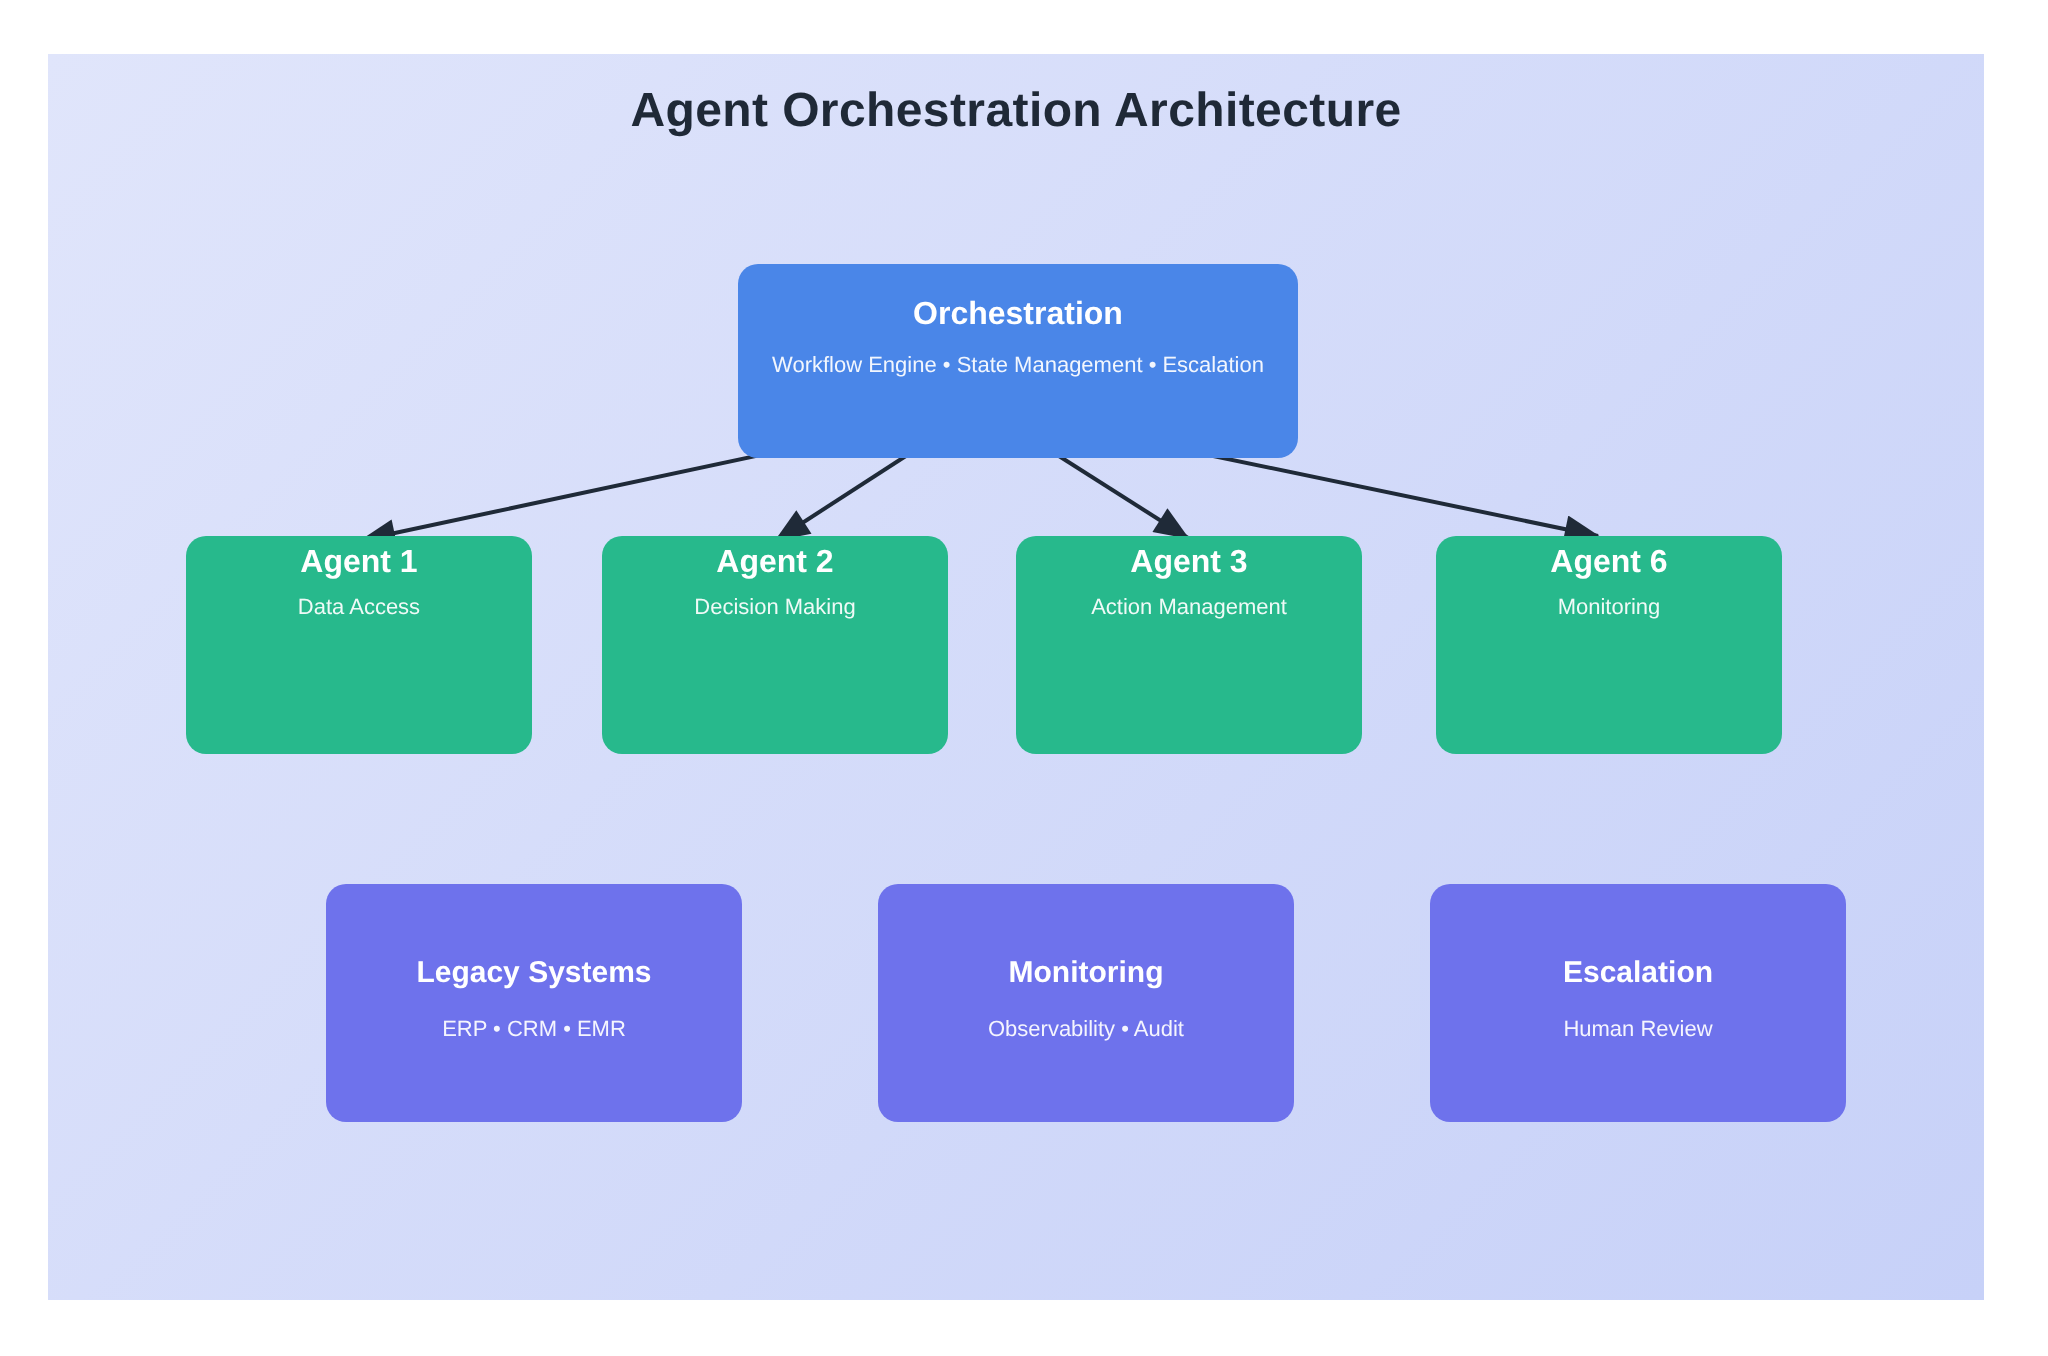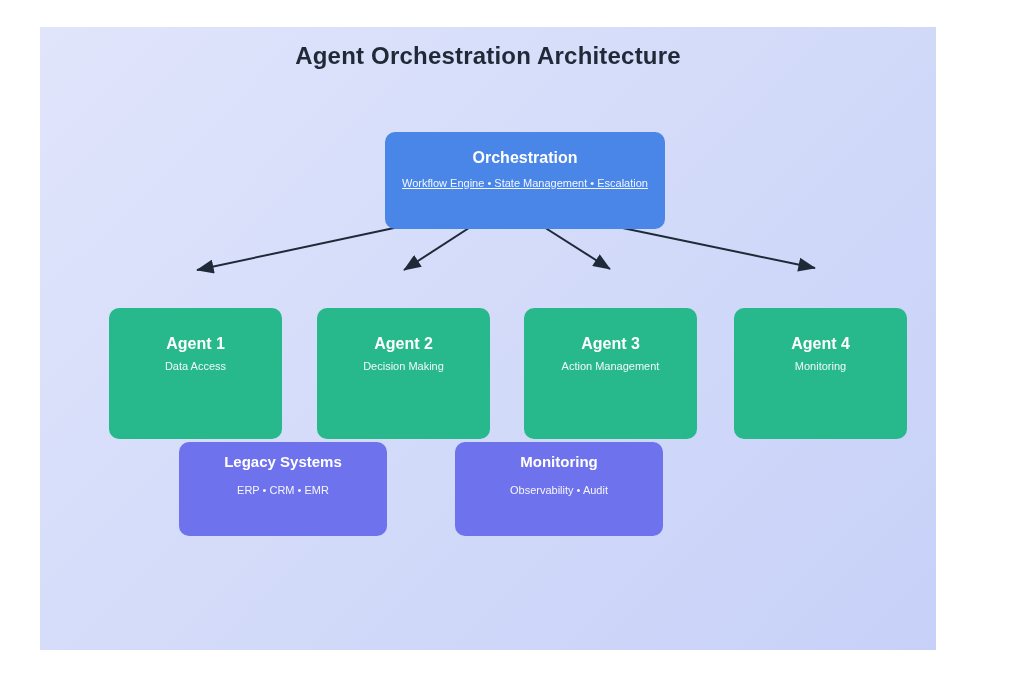--- a/index.html
+++ b/index.html
@@ -3,22 +3,22 @@
 <meta charset="utf-8">
 <style>
   html, body { margin:0; padding:0; }
   body {
     width:1024px; height:678px;
     background:#ffffff;
     font-family:"Liberation Sans", sans-serif;
     position:relative; overflow:hidden;
   }
   .canvas {
-    position:absolute; left:40px; top:27px;
-    width:896px; height:623px;
+    position:absolute; left:24px; top:27px;
+    width:968px; height:623px;
     background:linear-gradient(135deg, var(--canvas-bg-start, #e0e5fb) 0%, var(--canvas-bg-end, #c7d1f8) 100%);
   }
   .diagram-title {
     position:absolute; top:15px; left:0; width:100%;
     text-align:center;
     font-size:24px; font-weight:bold;
     color:var(--title-color, #1f2937);
     letter-spacing:0.2px;
   }
   .edges-svg { position:absolute; left:0; top:0; width:968px; height:623px; }
@@ -30,36 +30,35 @@
     text-align:center;
     color:#ffffff;
   }
   .node-title { font-weight:bold; font-size:16px; line-height:19px; }
   .node-sub { font-size:11px; line-height:13px; color:rgba(255,255,255,0.93); }
   .orchestrator {
     left:345px; top:105px; width:280px; height:81px;
     background:var(--orchestrator-fill, #4a86e8);
     padding-top:16px;
   }
-  .orchestrator .node-sub { margin-top:10px;text-decoration:underline; }
+  .orchestrator .node-sub { margin-top:10px; }
   .agent {
     top:241px; width:173px; height:105px;
     background:var(--agent-fill, #27b98c);
-    padding-top:26px;
-    margin-top:40px;
+    padding-top:4px;
   }
   .agent .node-sub { margin-top:7px; }
   .agent-1 { left:69px; }
   .agent-2 { left:277px; }
   .agent-3 { left:484px; }
   .agent-4 { left:694px; }
   .system {
     top:415px; width:208px; height:83px;
     background:var(--system-fill, #6e72ec);
-    padding-top:11px;
+    padding-top:36px;
   }
   .system .node-title { font-size:15px; line-height:18px; }
   .system .node-sub { margin-top:13px; }
   .system-1 { left:139px; }
   .system-2 { left:415px; }
   .system-3 { left:691px; }
 </style>
 </head>
 <body>
 
@@ -90,26 +89,30 @@
   </div>
   <div class="node agent agent-2">
     <div class="node-title">Agent 2</div>
     <div class="node-sub">Decision Making</div>
   </div>
   <div class="node agent agent-3">
     <div class="node-title">Agent 3</div>
     <div class="node-sub">Action Management</div>
   </div>
   <div class="node agent agent-4">
-    <div class="node-title">Agent 4</div>
+    <div class="node-title">Agent 6</div>
     <div class="node-sub">Monitoring</div>
   </div>
 
   <div class="node system system-1">
     <div class="node-title">Legacy Systems</div>
     <div class="node-sub">ERP • CRM • EMR</div>
   </div>
   <div class="node system system-2">
     <div class="node-title">Monitoring</div>
     <div class="node-sub">Observability • Audit</div>
   </div>
+  <div class="node system system-3">
+    <div class="node-title">Escalation</div>
+    <div class="node-sub">Human Review</div>
+  </div>
 
 </div>
 
 </body></html>

